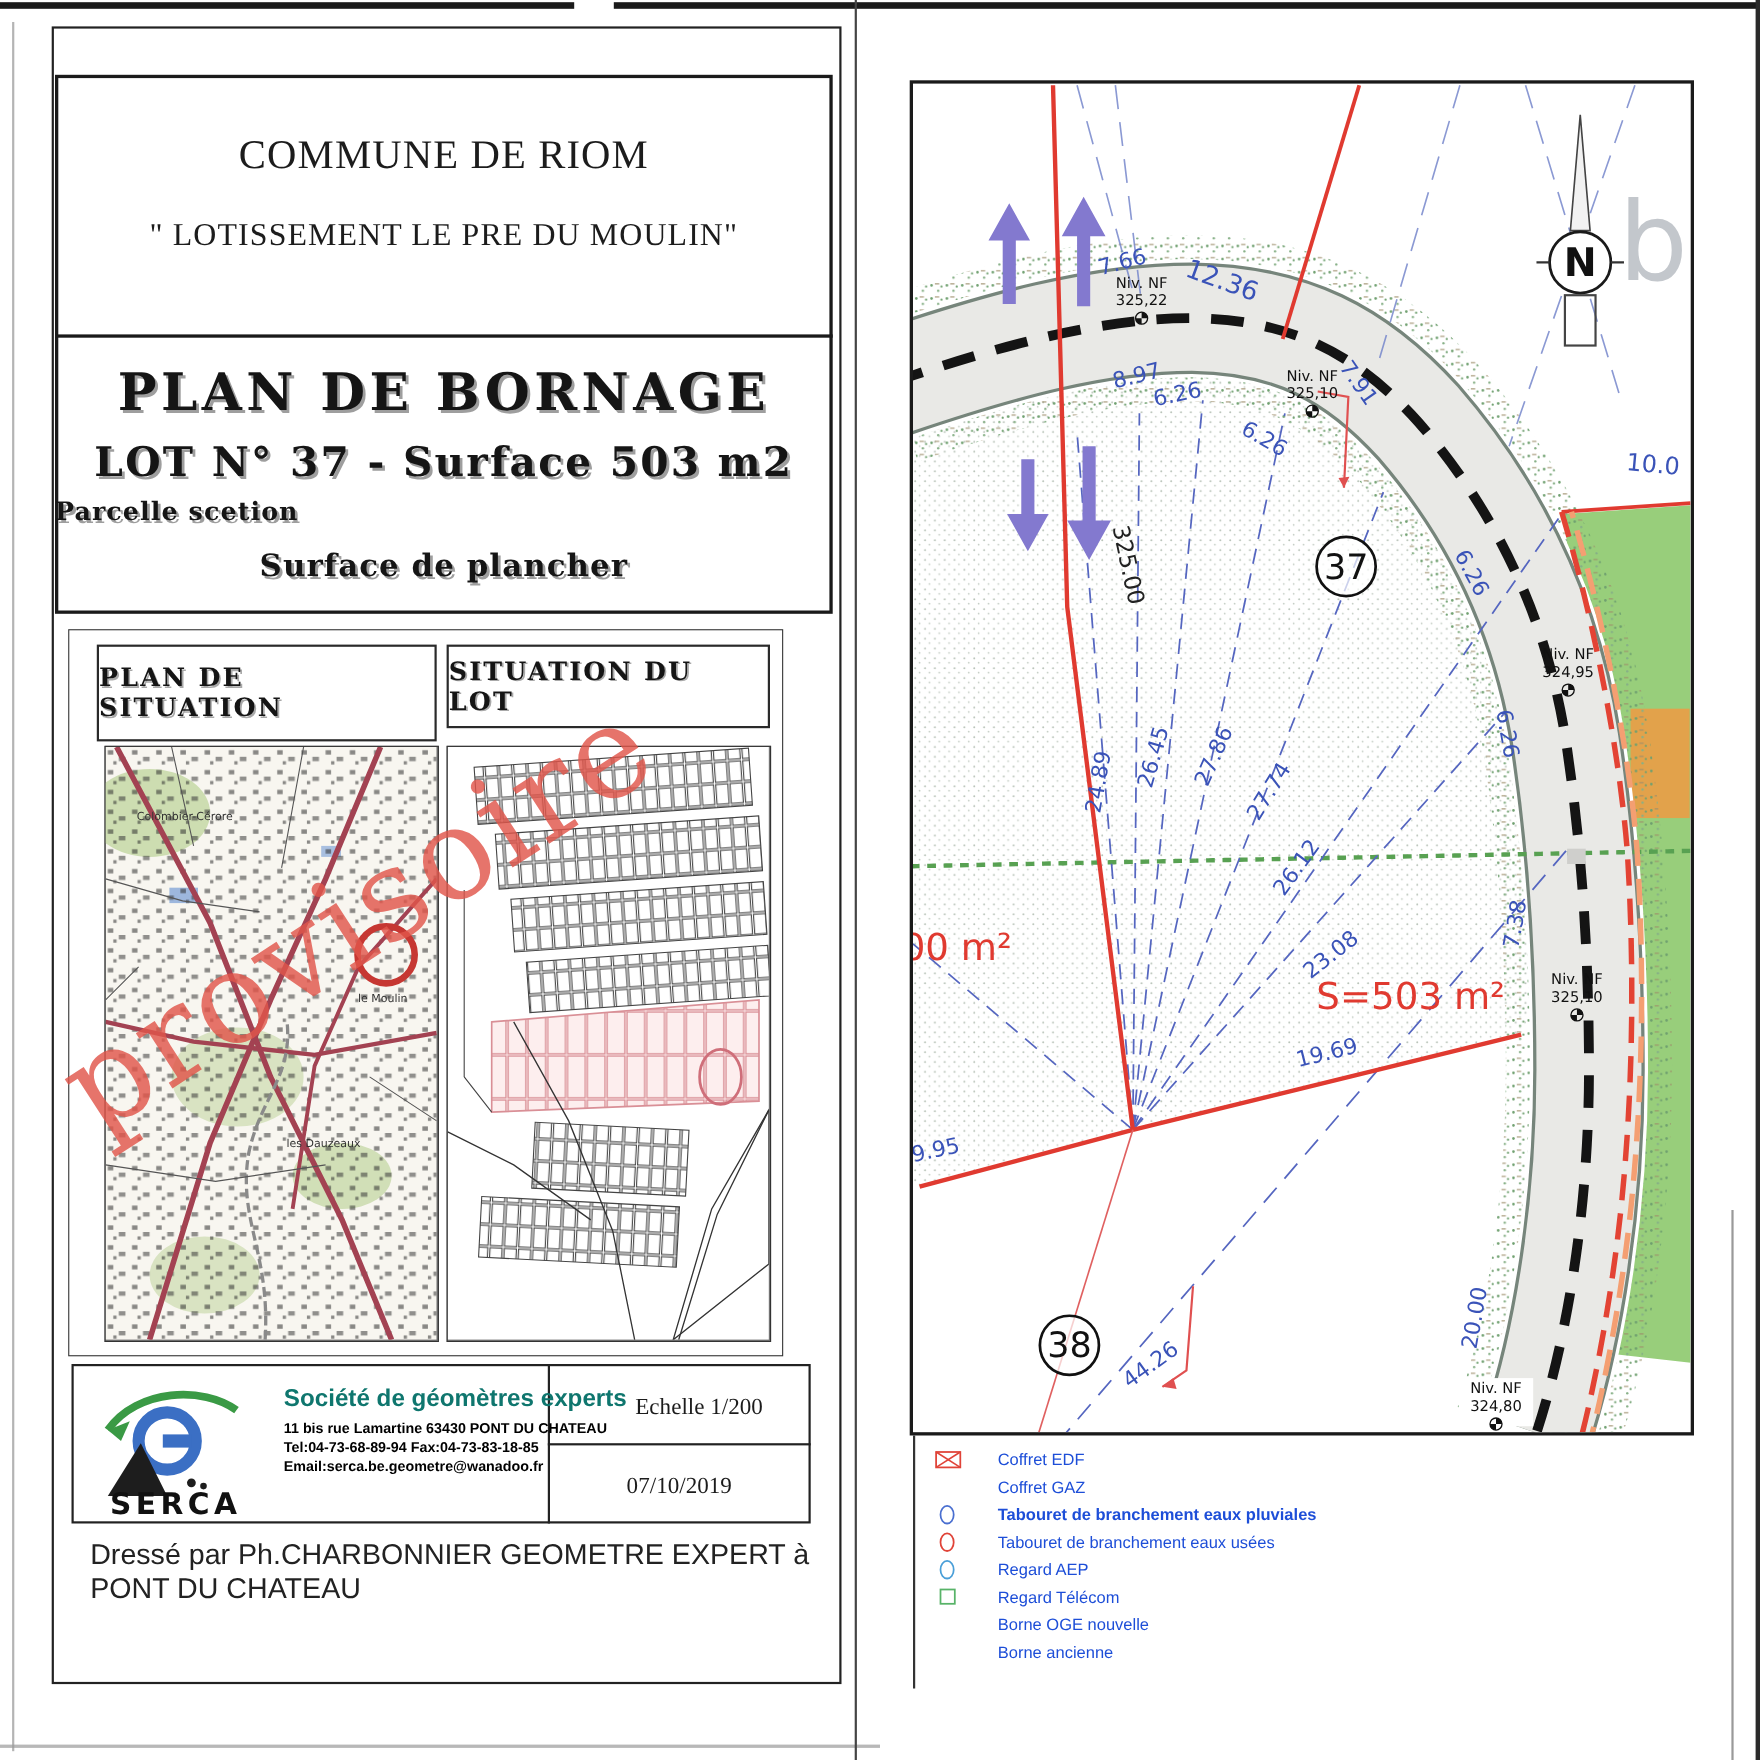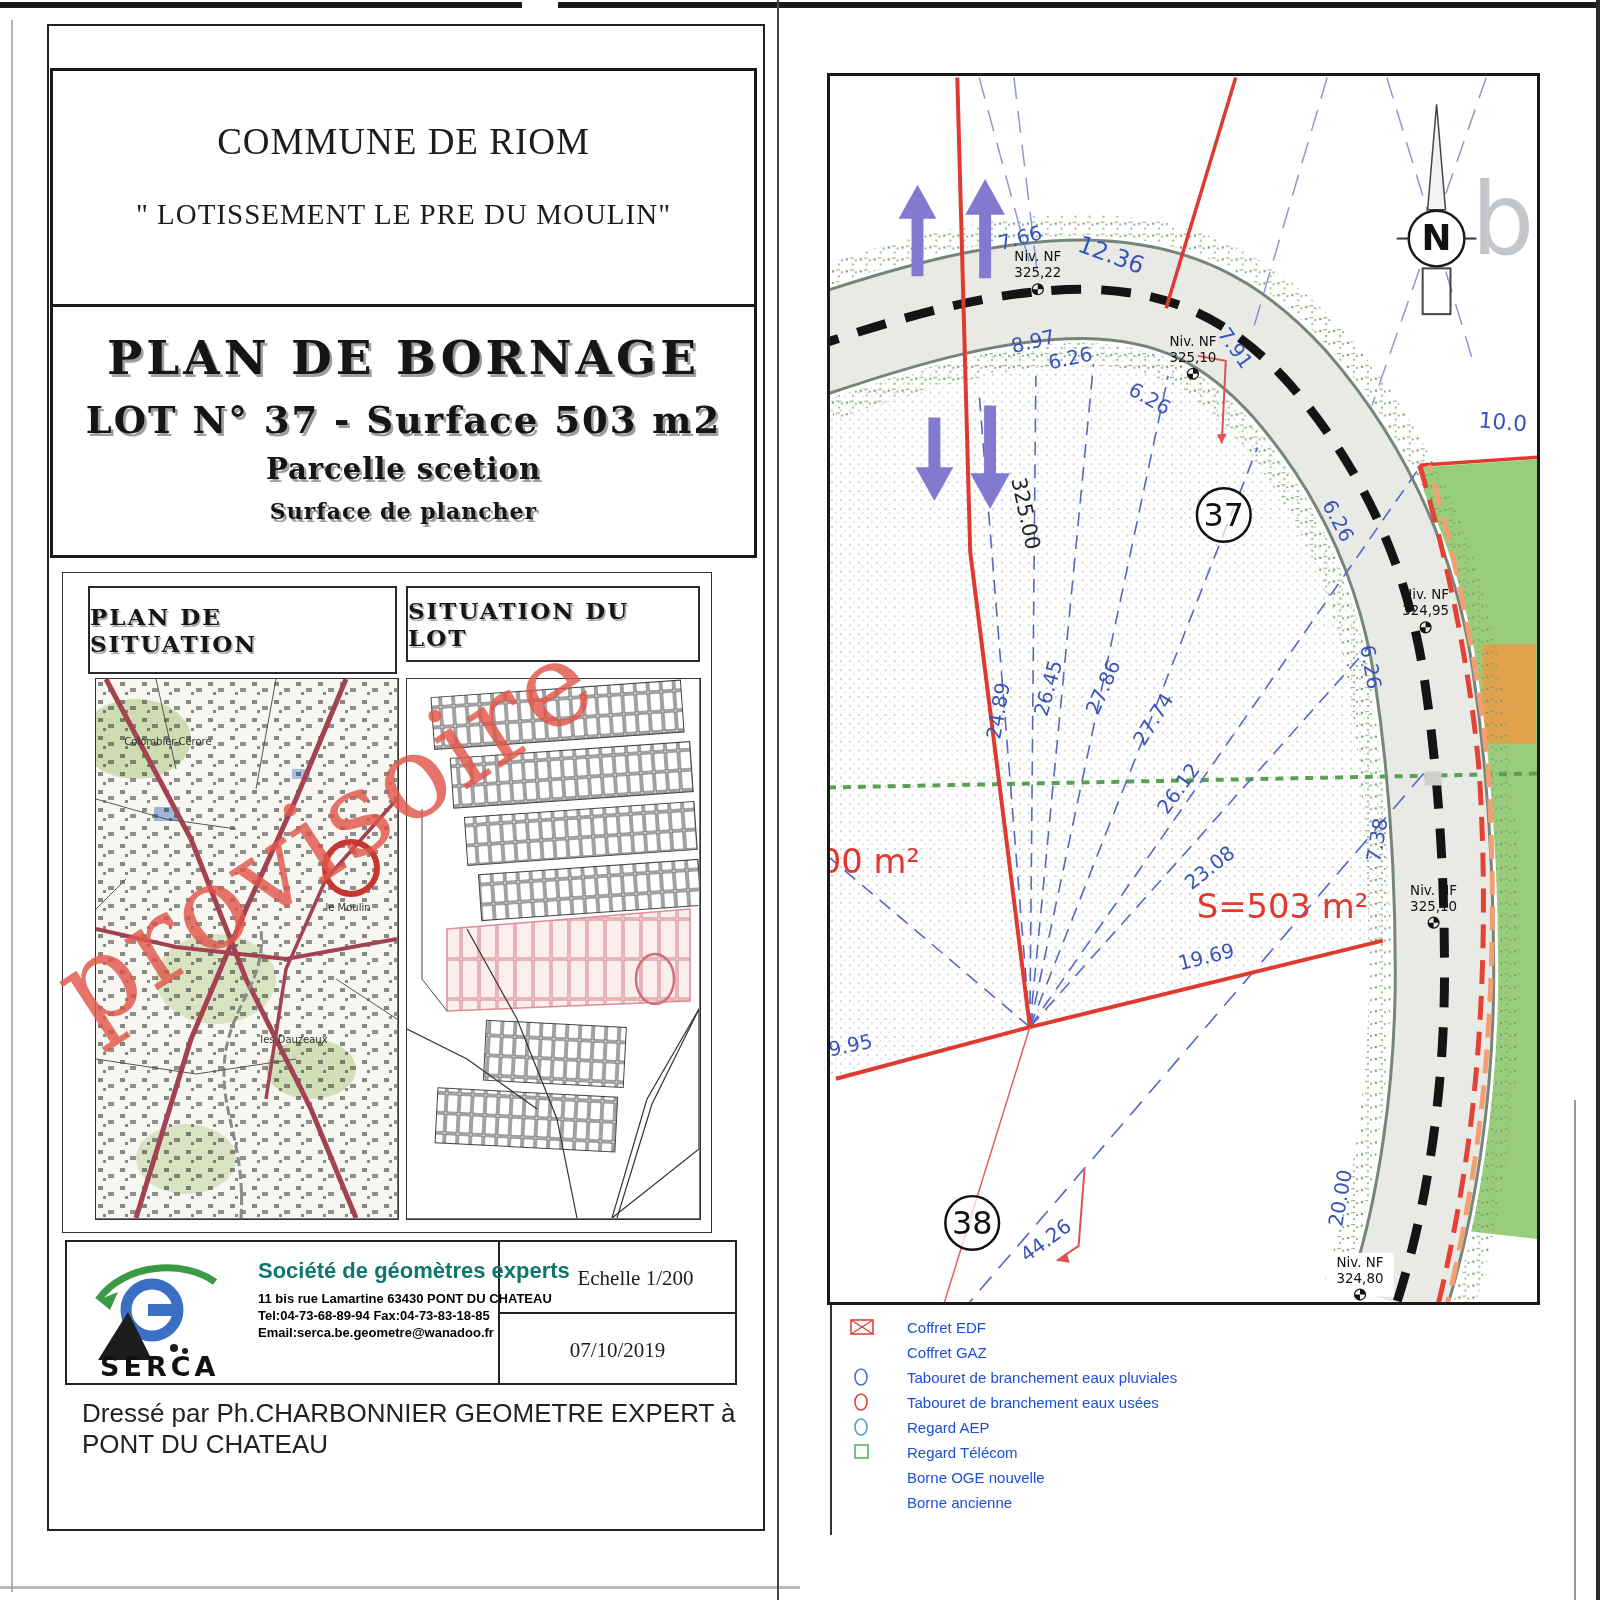--- a/index.html
+++ b/index.html
@@ -18,22 +18,22 @@
   .page-left{left:47px;top:24px;width:714px;height:1503px;border:2px solid #222;}
   .title-box{left:50px;top:68px;width:707px;height:490px;border:3px solid #1a1a1a;box-sizing:border-box;}
   .title-split{left:50px;top:304px;width:707px;height:3px;background:#1a1a1a;}
   .t-serif{font-family:"Liberation Serif","DejaVu Serif",serif;}
   .commune{left:50px;top:120px;width:707px;text-align:center;font-size:37px;letter-spacing:1px;}
   .lotissement{left:50px;top:198px;width:707px;text-align:center;font-size:29px;letter-spacing:1px;}
   .slab{font-family:"DejaVu Serif","Liberation Serif",serif;font-weight:bold;
         text-shadow:2.5px 2.5px 0 rgba(40,40,40,.45);color:#151515;}
   .plan-title{left:50px;top:330px;width:707px;text-align:center;font-size:47px;letter-spacing:4px;}
   .lot-line{left:50px;top:398px;width:707px;text-align:center;font-size:37px;letter-spacing:2px;}
-  .parcelle-line{left:50px;top:452px;width:707px;text-align:center;font-size:29px;letter-spacing:1px;}
-  .surface-line{left:50px;top:498px;width:707px;text-align:center;font-size:22px;letter-spacing:1px;}
+  .parcelle-line{left:50px;top:452px;width:707px;text-align:left;font-size:23px;letter-spacing:1px;}
+  .surface-line{left:50px;top:498px;width:707px;text-align:center;font-size:28px;letter-spacing:1px;}
   .maps-outer{left:62px;top:572px;width:650px;height:661px;border:1.5px solid #333;box-sizing:border-box;}
   .map-h{border:2px solid #2a2a2a;box-sizing:border-box;display:flex;align-items:center;justify-content:center;
          font-size:23px;letter-spacing:2px;text-shadow:1.5px 1.5px 0 rgba(40,40,40,.4);}
   .map-h1{left:88px;top:586px;width:309px;height:88px;}
   .map-h2{left:406px;top:586px;width:294px;height:76px;}
   .map-frame{border:1.5px solid #333;box-sizing:border-box;background:#737373;}
   .map1{left:95px;top:678px;width:304px;height:542px;}
   .map2{left:406px;top:678px;width:295px;height:542px;}
   .watermark{left:104px;top:922px;font-family:"DejaVu Serif","Liberation Serif",serif;
              font-size:116px;letter-spacing:2px;color:rgba(224,86,74,.82);
@@ -356,21 +356,21 @@
       <span class="legend-label" style="margin-left: 28px;">Coffret EDF</span>
     </div>
     <div class="abs legend-row" style="left: 845px; top: 1341px; width: 500px;">
       <svg width="34" height="22"></svg>
       <span class="legend-label" style="margin-left: 28px;">Coffret GAZ</span>
     </div>
     <div class="abs legend-row" style="left: 845px; top: 1366px; width: 500px;">
       <svg width="34" height="22">
         <ellipse cx="16" cy="11" rx="6" ry="8" fill="none" stroke="#4a6fd0" stroke-width="1.6"></ellipse>
       </svg>
-      <span class="legend-label" style="margin-left: 28px;">Tabouret de branchement eaux pluviales</span>
+      <span class="legend-label" style="margin-left: 28px; font-weight: bold;">Tabouret de branchement eaux pluviales</span>
     </div>
     <div class="abs legend-row" style="left: 845px; top: 1391px; width: 500px;">
       <svg width="34" height="22">
         <ellipse cx="16" cy="11" rx="6" ry="8" fill="none" stroke="#e04338" stroke-width="1.6"></ellipse>
       </svg>
       <span class="legend-label" style="margin-left: 28px;">Tabouret de branchement eaux usées</span>
     </div>
     <div class="abs legend-row" style="left: 845px; top: 1416px; width: 500px;">
       <svg width="34" height="22">
         <ellipse cx="16" cy="11" rx="6" ry="8" fill="none" stroke="#4a9fd8" stroke-width="1.6"></ellipse>

